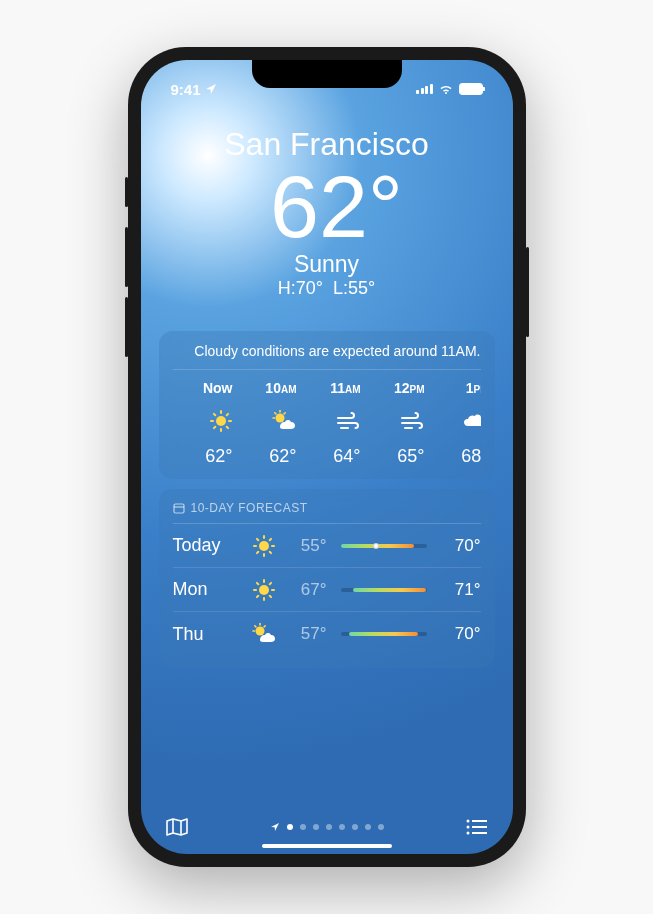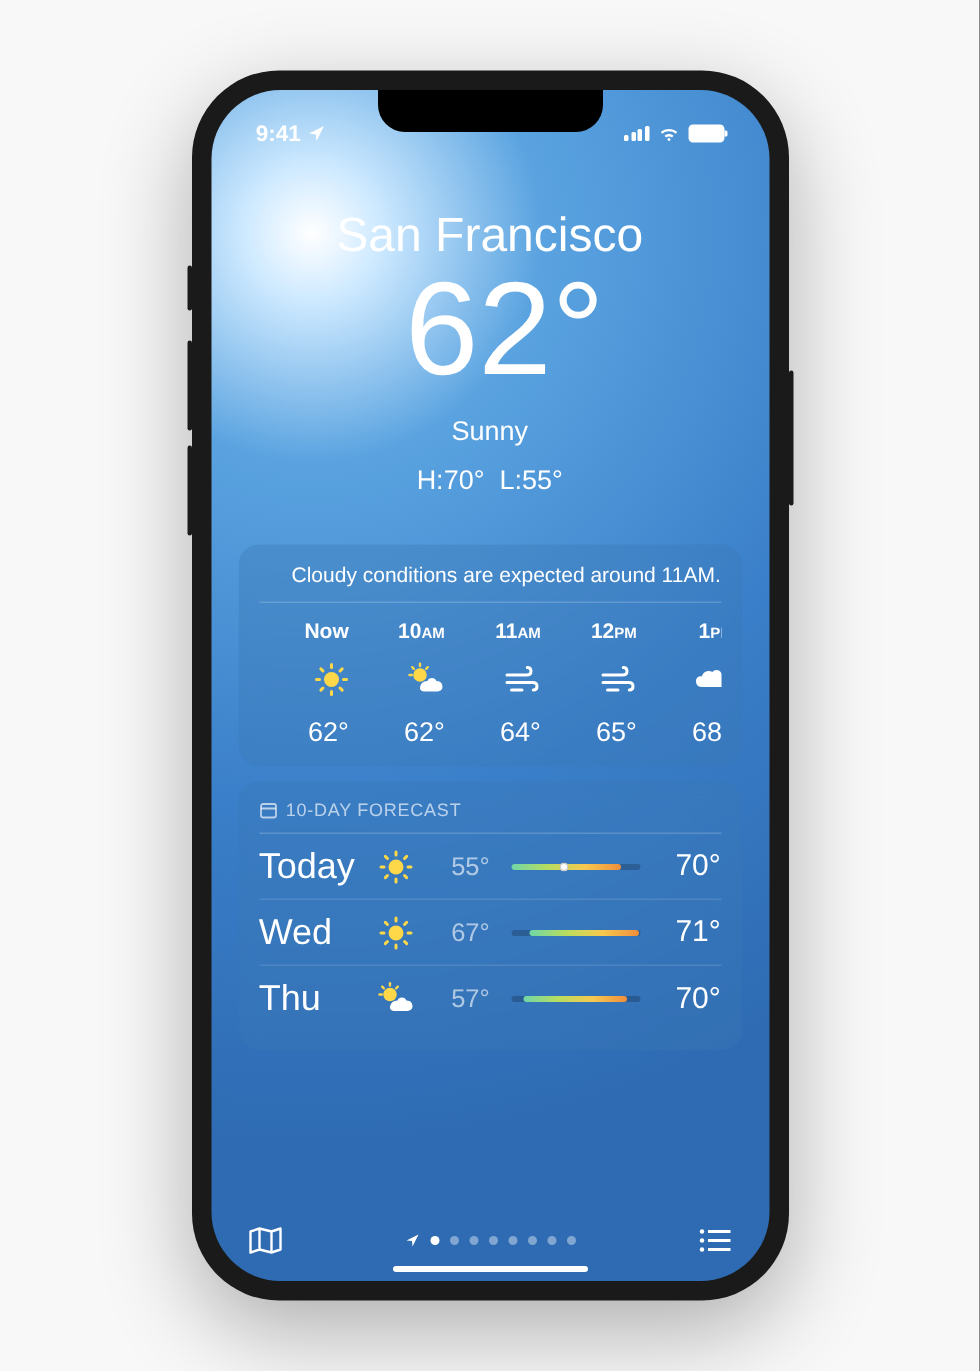--- a/index.html
+++ b/index.html
@@ -57,49 +57,49 @@
 .status-left { display: flex; align-items: center; gap: 4px; }
 .status-right { display: flex; align-items: center; gap: 5px; }
 .sig-bars { display: flex; align-items: flex-end; gap: 1.5px; }
 .sig-bars span { width: 3px; background: #fff; border-radius: 1px; }
 .sig-bars span:nth-child(1){height:4px} .sig-bars span:nth-child(2){height:6px}
 .sig-bars span:nth-child(3){height:8px} .sig-bars span:nth-child(4){height:10px}
 .battery { width: 24px; height: 12px; border: 1.5px solid #fff; border-radius: 3px; position: relative; }
 .battery::after { content:''; position:absolute; right:-3px; top:3px; width:2px; height:4px; background:#fff; border-radius:0 1px 1px 0; }
 .battery-fill { width: 100%; height: 100%; background: #fff; border-radius: 1px; }
 .content { padding: 10px 18px 0; color: #fff; }
-.location { text-align: center; font-size: 32px; font-weight: 400; margin-top: 24px; }
+.location { text-align: center; font-size: 32px; font-weight: 400; margin-top: 12px; }
 .bigtemp { text-align: center; font-size: 88px; font-weight: 200; line-height: 1; margin-left: 20px; }
-.condition { text-align: center; font-size: 18px; font-weight: 500; margin-top: 14px; }
-.hilo { text-align: center; font-size: 18px; font-weight: 500; margin-top: 12px; }
+.condition { text-align: center; font-size: 23px; font-weight: 500; margin-top: 0; }
+.hilo { text-align: center; font-size: 18px; font-weight: 500; }
 .card {
   background: rgba(60,120,180,0.35);
   border-radius: 14px;
   backdrop-filter: blur(10px);
   margin-top: 32px;
   padding: 12px 14px;
 }
 .card2 { margin-top: 10px; }
 .summary { font-size: 14px; padding-bottom: 10px; border-bottom: 1px solid rgba(255,255,255,0.18); text-align: right; }
 .hourly-row { display: flex; margin-top: 10px; gap: 4px; overflow: hidden; }
 .hour { flex: 0 0 60px; display: flex; flex-direction: column; align-items: flex-end; gap: 12px; }
 .hour-time { font-size: 14px; font-weight: 600; }
 .hour-time .ampm { font-size: 10px; }
 .hour-icon { height: 26px; display:flex; align-items:center; }
 .hour-temp { font-size: 18px; font-weight: 500; }
 .card-header { display: flex; align-items: center; gap: 6px; font-size: 12px; font-weight: 500; color: rgba(255,255,255,0.65); padding-bottom: 8px; border-bottom: 1px solid rgba(255,255,255,0.18); letter-spacing: 0.5px; }
 .day-row { display: flex; align-items: center; height: 44px; border-bottom: 1px solid rgba(255,255,255,0.12); gap: 8px; }
 .day-row:last-child { border-bottom: none; }
-.day-name { width: 68px; font-size: 24px; font-weight: 500; }
+.day-name { width: 68px; font-size: 18px; font-weight: 500; }
 .day-icon { width: 30px; display:flex; justify-content:center; }
 .day-low { width: 40px; text-align: right; font-size: 17px; color: rgba(255,255,255,0.6); }
 .bar-wrap { flex: 1; height: 4px; background: rgba(0,0,0,0.2); border-radius: 3px; position: relative; margin: 0 6px; }
 .bar-fill { position: absolute; height: 100%; border-radius: 3px; background: linear-gradient(90deg, #6fd6a8, #b7dd5f, #f6c94f, #f08e3c); }
 .bar-dot { position:absolute; width:6px; height:6px; background:#fff; border-radius:50%; top:-1px; border:1px solid rgba(0,0,0,0.2); }
-.day-high { width: 40px; text-align: right; font-size: 20px; font-weight: 500; }
+.day-high { width: 40px; text-align: right; font-size: 17px; font-weight: 500; }
 .bottom-bar { position: absolute; bottom: 16px; left: 0; right: 0; padding: 0 24px; display: flex; align-items: center; justify-content: space-between; color:#fff; }
 .dots { display: flex; gap: 7px; align-items:center; }
 .dots .d { width: 6px; height: 6px; background: rgba(255,255,255,0.4); border-radius: 50%; }
 .dots .d.act { background: #fff; }
 .home-ind { position: absolute; bottom: 6px; left: 50%; transform: translateX(-50%); width: 130px; height: 4px; background: #fff; border-radius: 3px; }
 svg { display: block; }
 </style>
 </head>
 <body>
 
@@ -242,21 +242,21 @@
                 </svg>
               </div>
               <div class="day-low">55°</div>
               <div class="bar-wrap">
                 <div class="bar-fill" style="left:0%;width:85%"></div>
                 <div class="bar-dot" style="left:38%"></div>
               </div>
               <div class="day-high">70°</div>
             </div>
             <div class="day-row">
-              <div class="day-name">Wed</div>
+              <div class="day-name">Mon</div>
               <div class="day-icon">
                 <svg width="24" height="24" viewBox="0 0 24 24">
                   <circle cx="12" cy="12" r="5" fill="#ffd84a"></circle>
                   <g stroke="#ffd84a" stroke-width="2" stroke-linecap="round">
                     <line x1="12" y1="2" x2="12" y2="4"></line>
                     <line x1="12" y1="20" x2="12" y2="22"></line>
                     <line x1="2" y1="12" x2="4" y2="12"></line>
                     <line x1="20" y1="12" x2="22" y2="12"></line>
                     <line x1="4.9" y1="4.9" x2="6.3" y2="6.3"></line>
                     <line x1="17.7" y1="17.7" x2="19.1" y2="19.1"></line>

